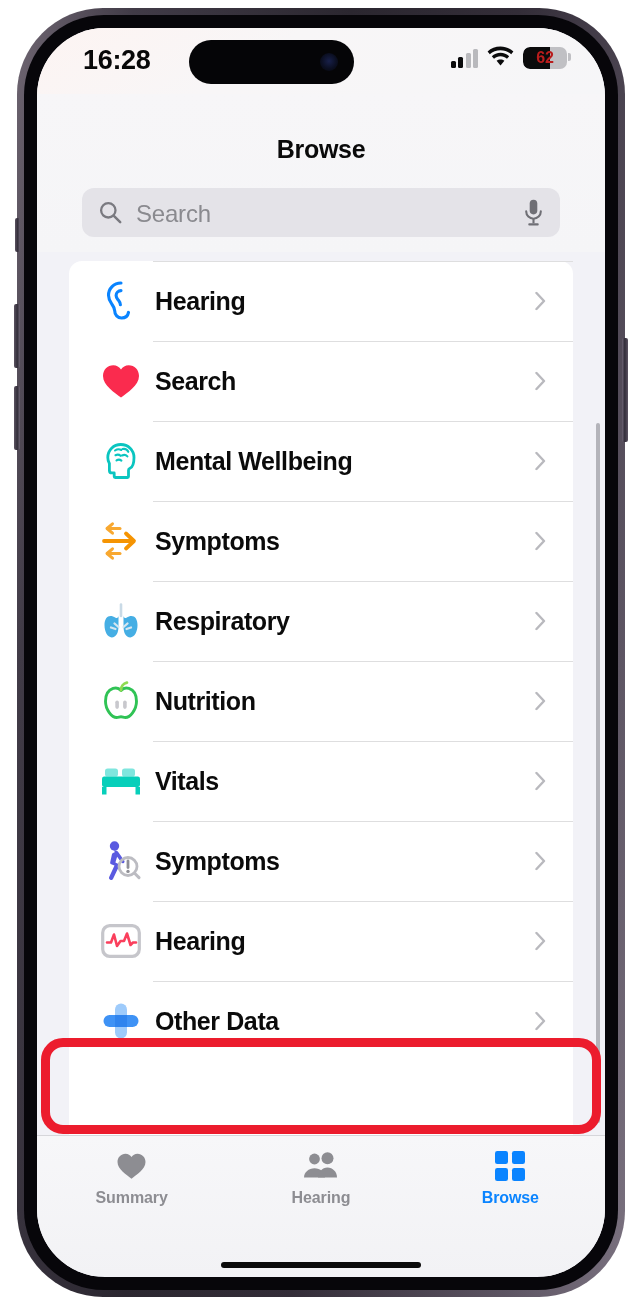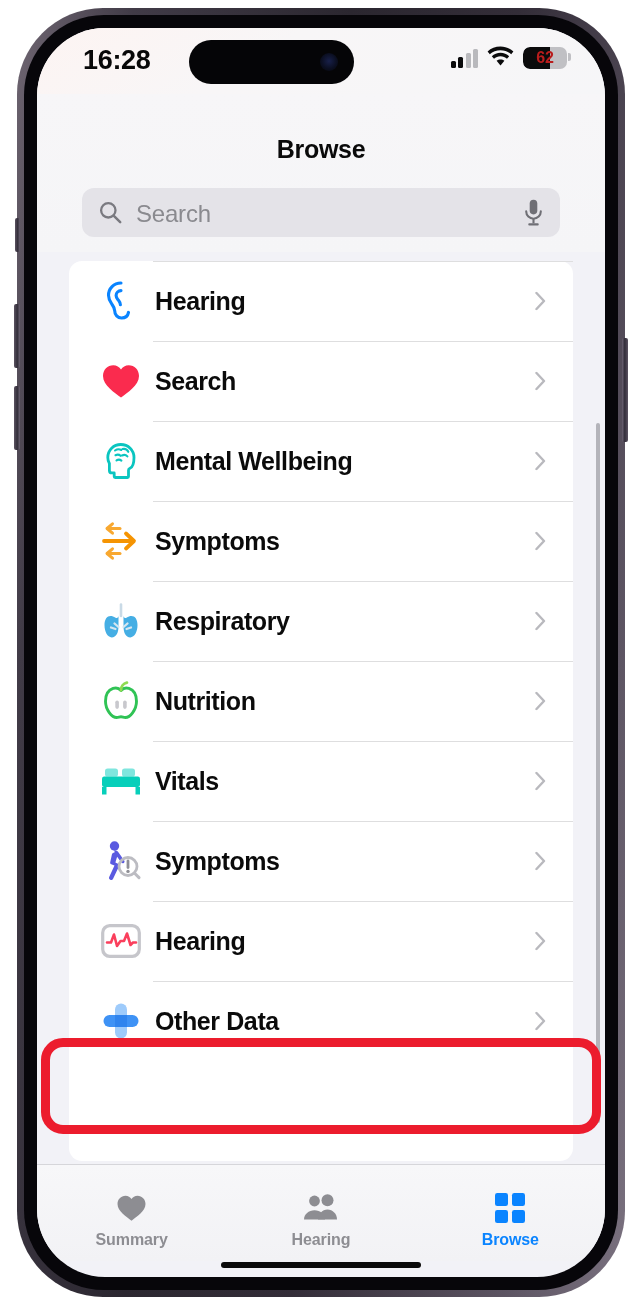--- a/index.html
+++ b/index.html
@@ -164,25 +164,24 @@
 
   
   #scrollbar {
     position: absolute; right: 5px; top: 171px;
     width: 4px; height: 700px;
     background: #b4b4ba; border-radius: 2px;
   }
 
   
   #tabbar {
-    position: absolute; left: 0; bottom: 16px; width: 568px; height: 97px;
+    position: absolute; left: 0; bottom: 1px; width: 568px; height: 141px;
     background: linear-gradient(180deg,#f7f7f9 0%,#f2f2f5 100%);
     border-top: 1px solid #d6d6da;
     display: flex;
-    align-items: center;
   }
   .tab {
     flex: 1; display: flex; flex-direction: column;
     align-items: center; justify-content: flex-start; padding-top: 14px;
   }
   .tab-icon { height: 32px; display: flex; align-items: center; justify-content: center; }
   .tab-label {
     margin-top: 7px; font-size: 16px; font-weight: bold;
     color: #8d8d92; letter-spacing: -0.1px;
   }

